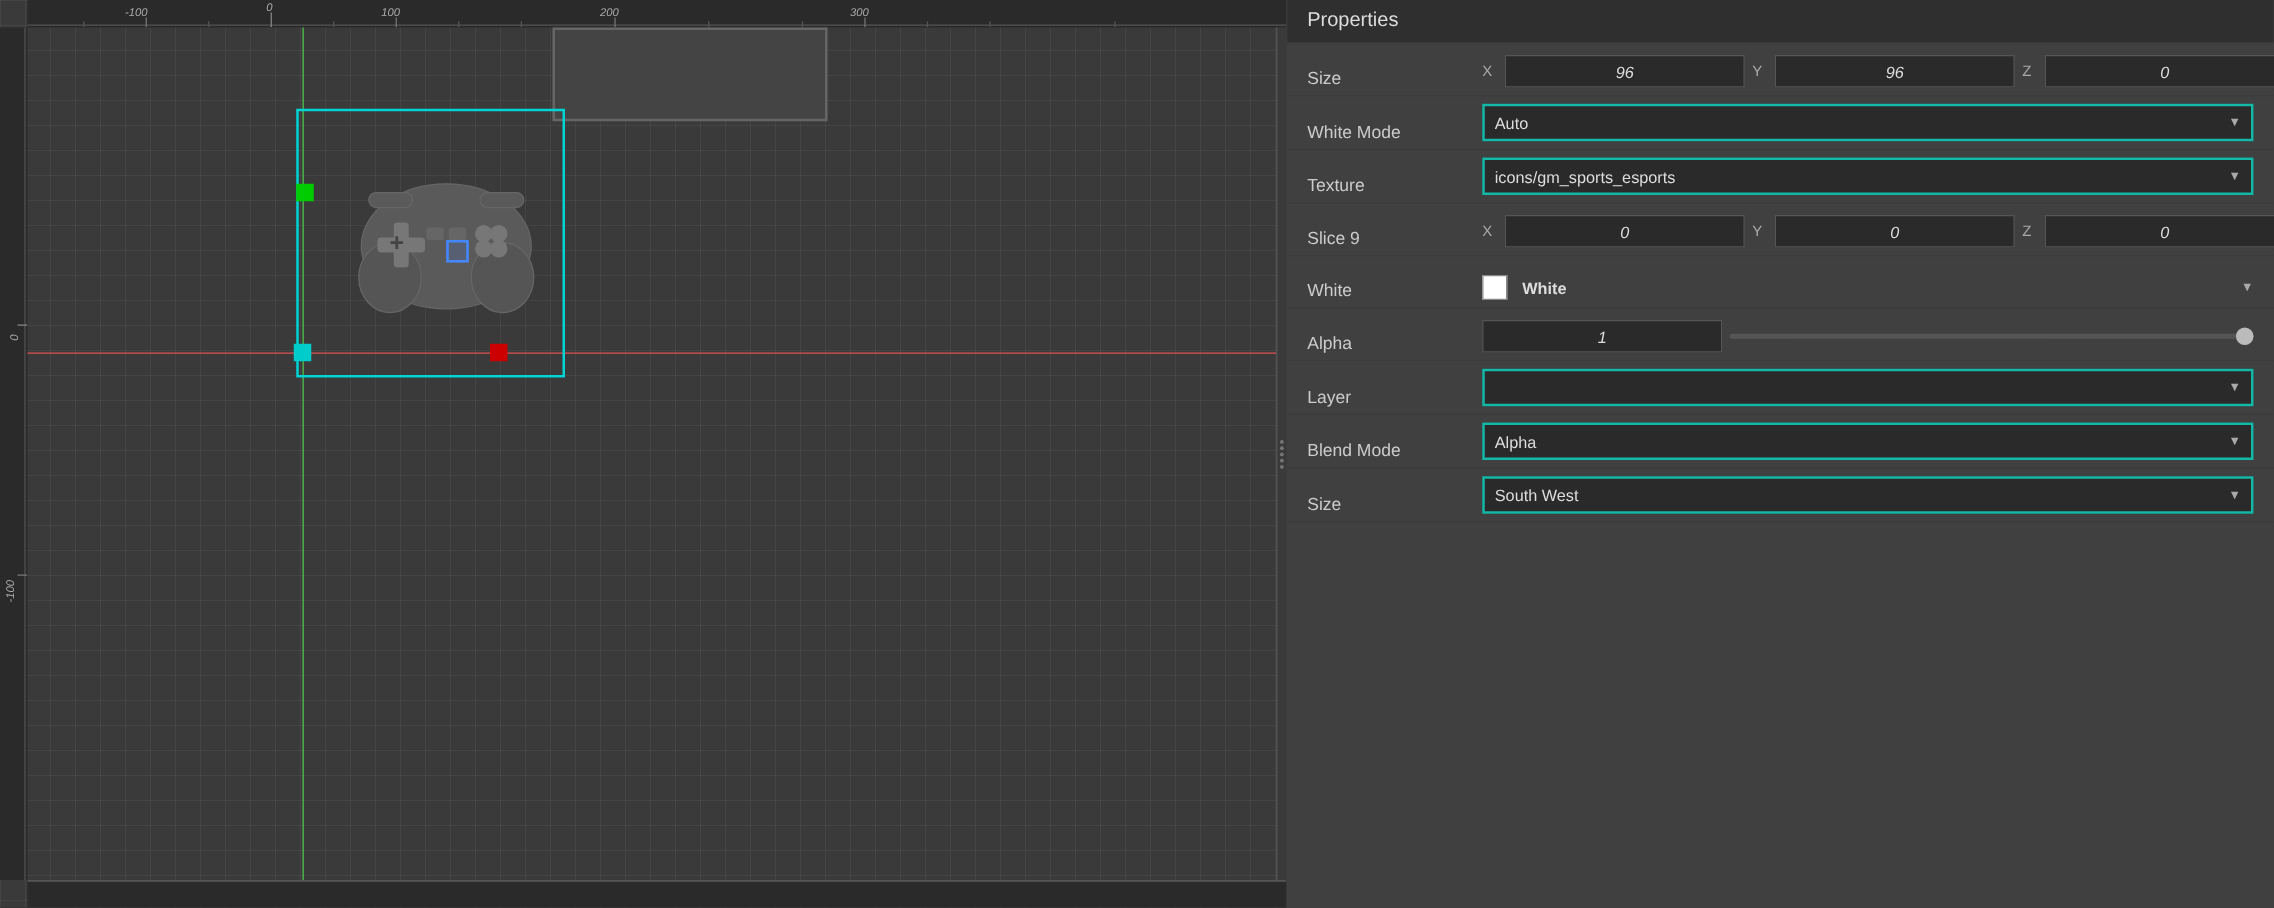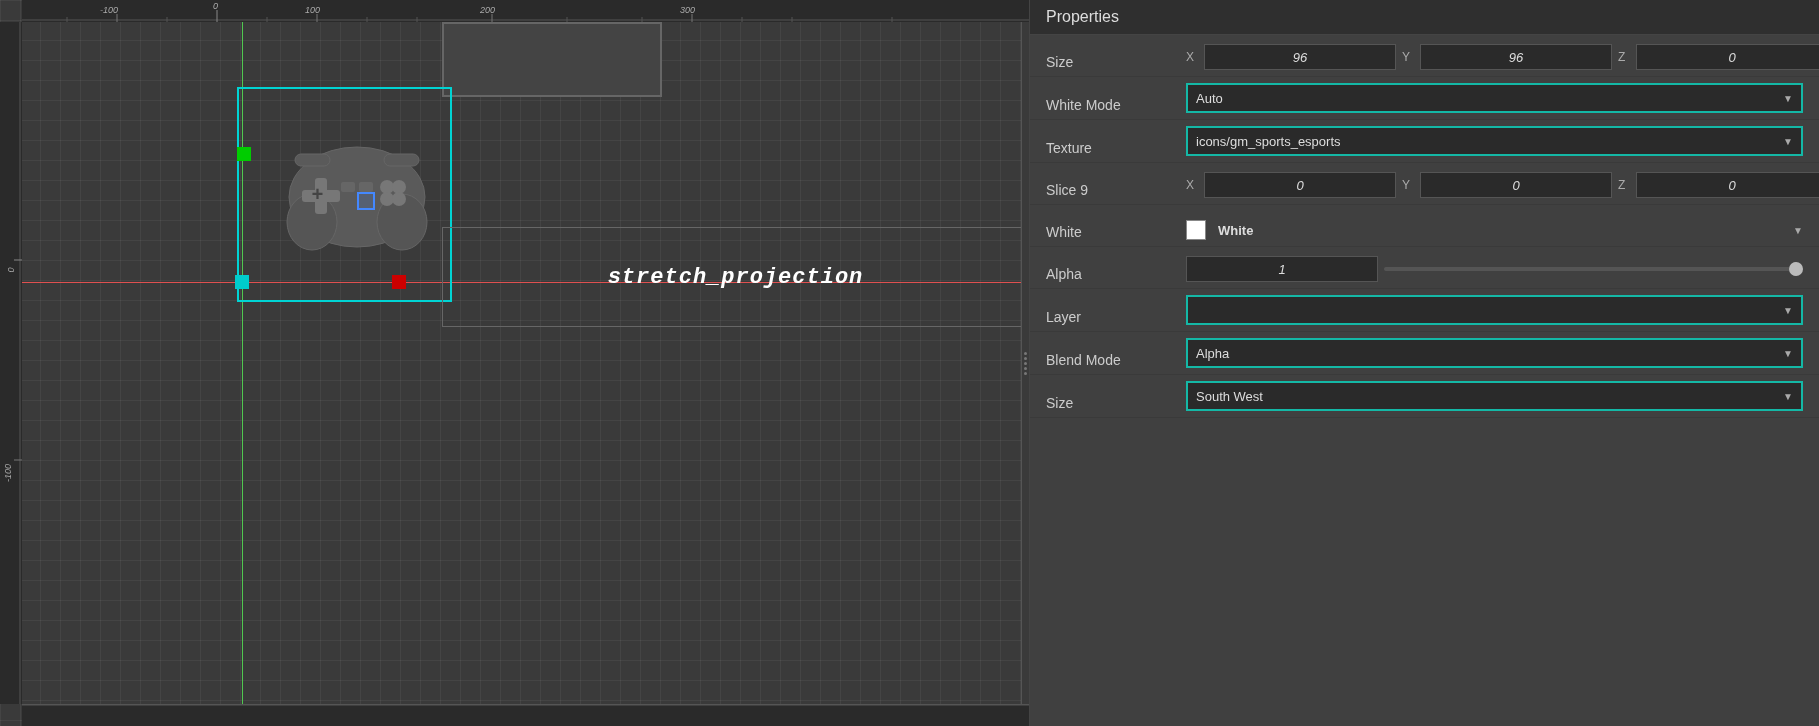--- a/index.html
+++ b/index.html
@@ -396,23 +396,20 @@
     </div>
 
     <div class="blue-square"></div>
 
     <div class="handle handle-green"></div>
 
     <div class="handle handle-cyan"></div>
 
     <div class="handle handle-red"></div>
 
-    <div class="stretch-box">
-      <span class="stretch-label">stretch_projection</span>
-    </div>
   </div>
 
   <div class="ruler-bottom">
     <svg width="100%" height="22">
       <line x1="0" y1="0" x2="2000" y2="0" stroke="#555" stroke-width="1"></line>
     </svg>
   </div>
 
   <div class="scroll-divider">
     <div class="scroll-dot"></div>

